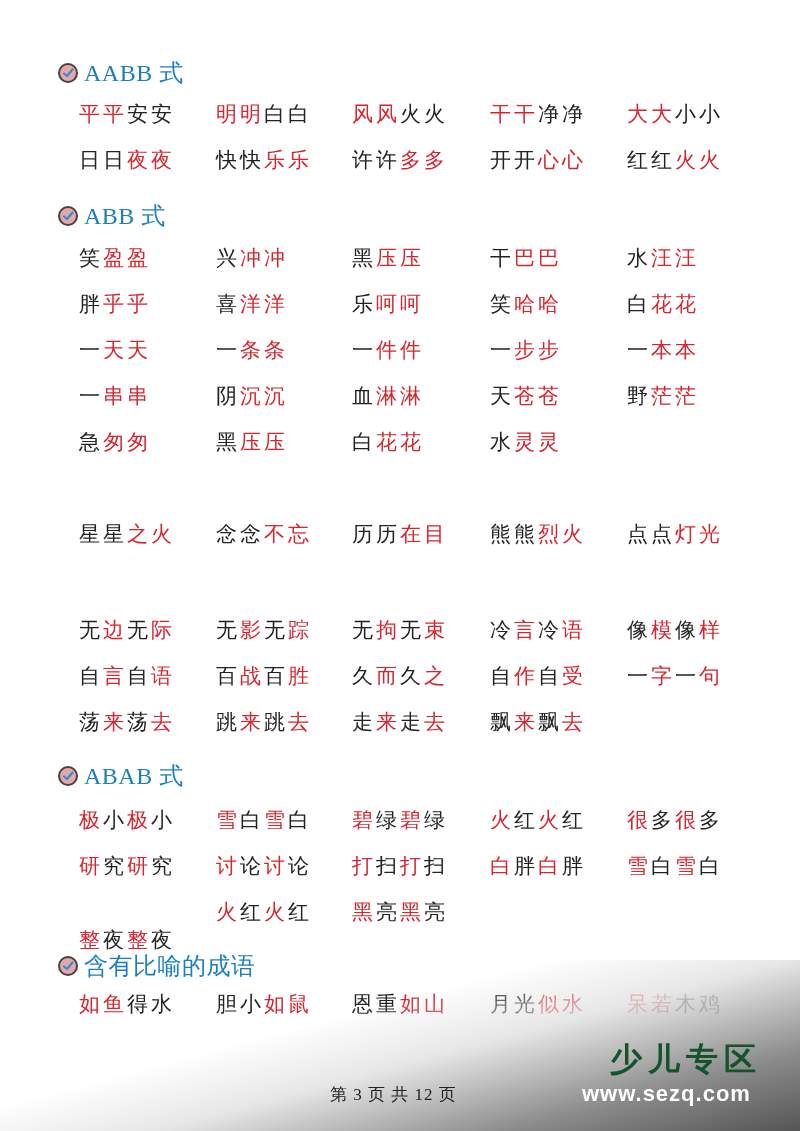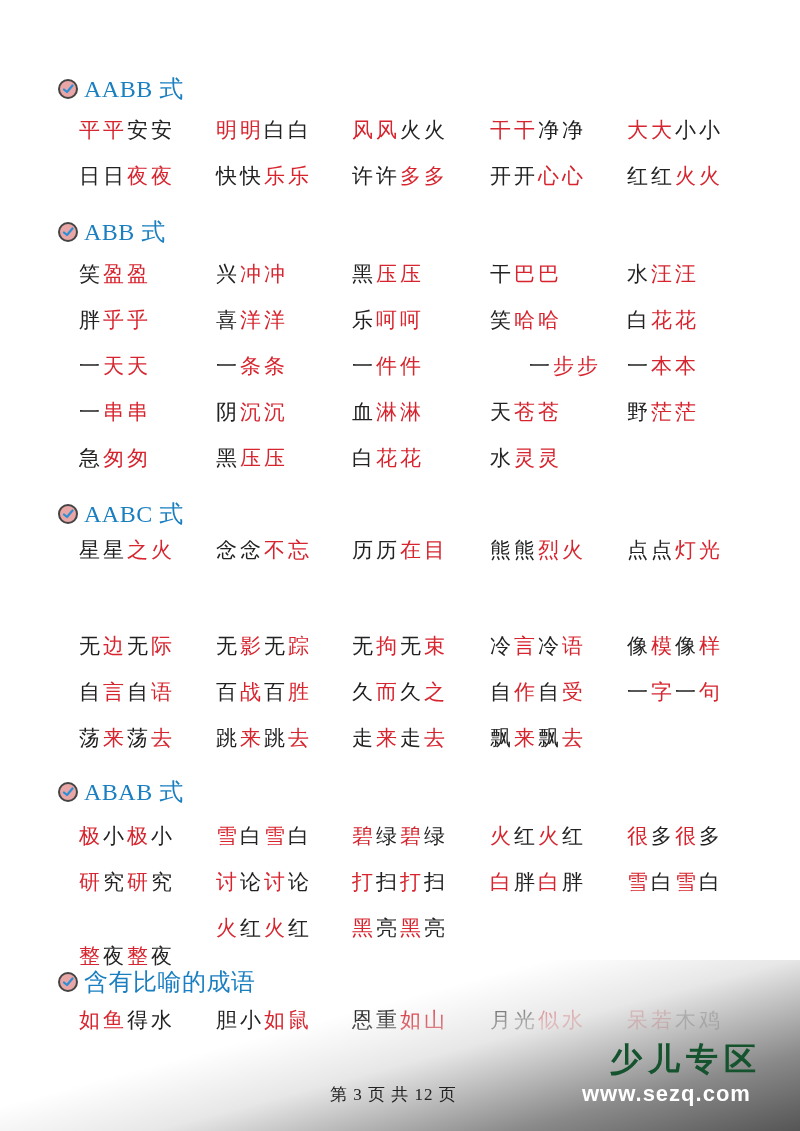--- a/index.html
+++ b/index.html
@@ -1,21 +1,21 @@
 <!DOCTYPE html>
 <html><head>
   <meta charset="utf-8">
   <style>
     html, body { margin: 0; padding: 0; }
     body {
       width: 800px; height: 1131px; position: relative; overflow: hidden;
       background: #ffffff;
       font-family: "DejaVu Serif", "Liberation Serif", serif;
     }
-    .page { position: absolute; left: 0; top: 16px; width: 800px; height: 1099px; }
+    .page { position: absolute; left: 0; top: 0; width: 800px; height: 1099px; }
     .heading {
       position: absolute; left: 58px; height: 32px;
       display: flex; align-items: center;
     }
     .check-icon {
       width: 20px; height: 20px; border-radius: 50%;
       background: #e9a6a6; border: 2px solid #444;
       box-sizing: border-box; position: relative; margin-right: 6px;
     }
     .check-icon svg { position: absolute; left: 2px; top: 2px; }
@@ -95,43 +95,35 @@
       <span class="item" style="left: 79px;"><span class="k">胖</span><span class="r">乎乎</span></span>
       <span class="item" style="left: 216px;"><span class="k">喜</span><span class="r">洋洋</span></span>
       <span class="item" style="left: 352px;"><span class="k">乐</span><span class="r">呵呵</span></span>
       <span class="item" style="left: 490px;"><span class="k">笑</span><span class="r">哈哈</span></span>
       <span class="item" style="left: 627px;"><span class="k">白</span><span class="r">花花</span></span>
     </div>
     <div class="row" style="top: 336px;">
       <span class="item" style="left: 79px;"><span class="k">一</span><span class="r">天天</span></span>
       <span class="item" style="left: 216px;"><span class="k">一</span><span class="r">条条</span></span>
       <span class="item" style="left: 352px;"><span class="k">一</span><span class="r">件件</span></span>
-      <span class="item" style="left: 490px; margin-left: 39px;"><span class="k">一</span><span class="r">步步</span></span>
+      <span class="item" style="left: 490px;"><span class="k">一</span><span class="r">步步</span></span>
       <span class="item" style="left: 627px;"><span class="k">一</span><span class="r">本本</span></span>
     </div>
     <div class="row" style="top: 382px;">
       <span class="item" style="left: 79px;"><span class="k">一</span><span class="r">串串</span></span>
       <span class="item" style="left: 216px;"><span class="k">阴</span><span class="r">沉沉</span></span>
       <span class="item" style="left: 352px;"><span class="k">血</span><span class="r">淋淋</span></span>
       <span class="item" style="left: 490px;"><span class="k">天</span><span class="r">苍苍</span></span>
       <span class="item" style="left: 627px;"><span class="k">野</span><span class="r">茫茫</span></span>
     </div>
     <div class="row" style="top: 428px;">
       <span class="item" style="left: 79px;"><span class="k">急</span><span class="r">匆匆</span></span>
       <span class="item" style="left: 216px;"><span class="k">黑</span><span class="r">压压</span></span>
       <span class="item" style="left: 352px;"><span class="k">白</span><span class="r">花花</span></span>
       <span class="item" style="left: 490px;"><span class="k">水</span><span class="r">灵灵</span></span>
-    </div>
-    <div class="heading" style="top: 482px;">
-      <span class="check-icon">
-        <svg width="12" height="12" viewBox="0 0 12 12">
-          <path d="M2 6.5 L5 9 L10.5 2.5" fill="none" stroke="#2b8fd6" stroke-width="2.2" stroke-linecap="round" stroke-linejoin="round"></path>
-        </svg>
-      </span>
-      <span class="heading-text">AABC 式</span>
     </div>
     <div class="row" style="top: 520px;">
       <span class="item" style="left: 79px;"><span class="k">星星</span><span class="r">之火</span></span>
       <span class="item" style="left: 216px;"><span class="k">念念</span><span class="r">不忘</span></span>
       <span class="item" style="left: 352px;"><span class="k">历历</span><span class="r">在目</span></span>
       <span class="item" style="left: 490px;"><span class="k">熊熊</span><span class="r">烈火</span></span>
       <span class="item" style="left: 627px;"><span class="k">点点</span><span class="r">灯光</span></span>
     </div>
     <div class="row" style="top: 616px;">
       <span class="item" style="left: 79px;"><span class="k">无</span><span class="r">边</span><span class="k">无</span><span class="r">际</span></span>

